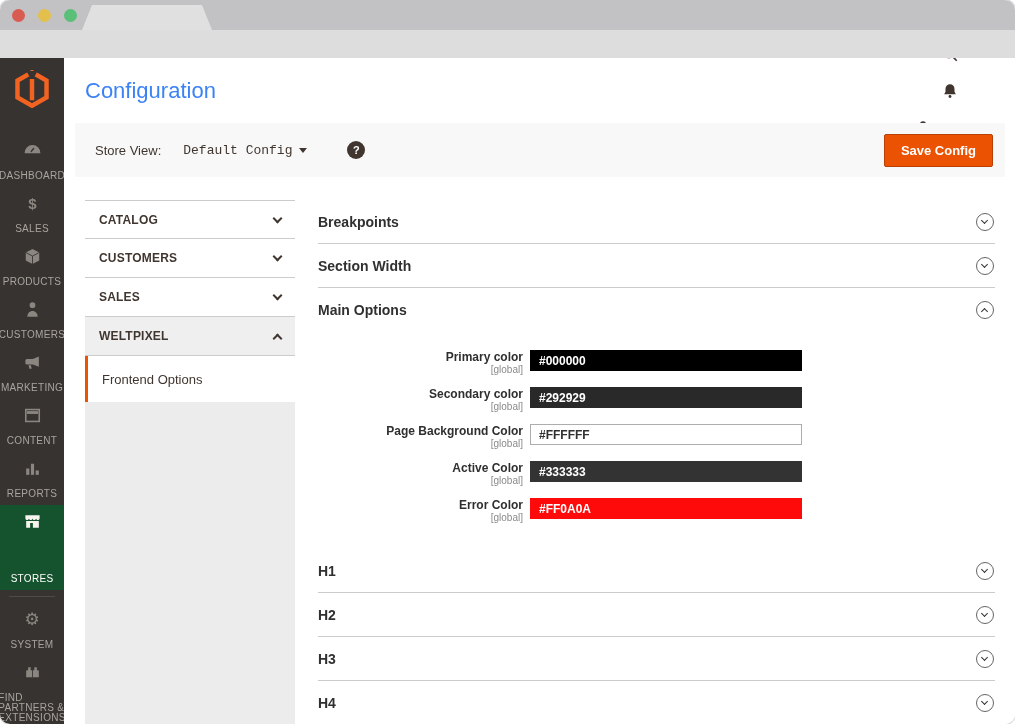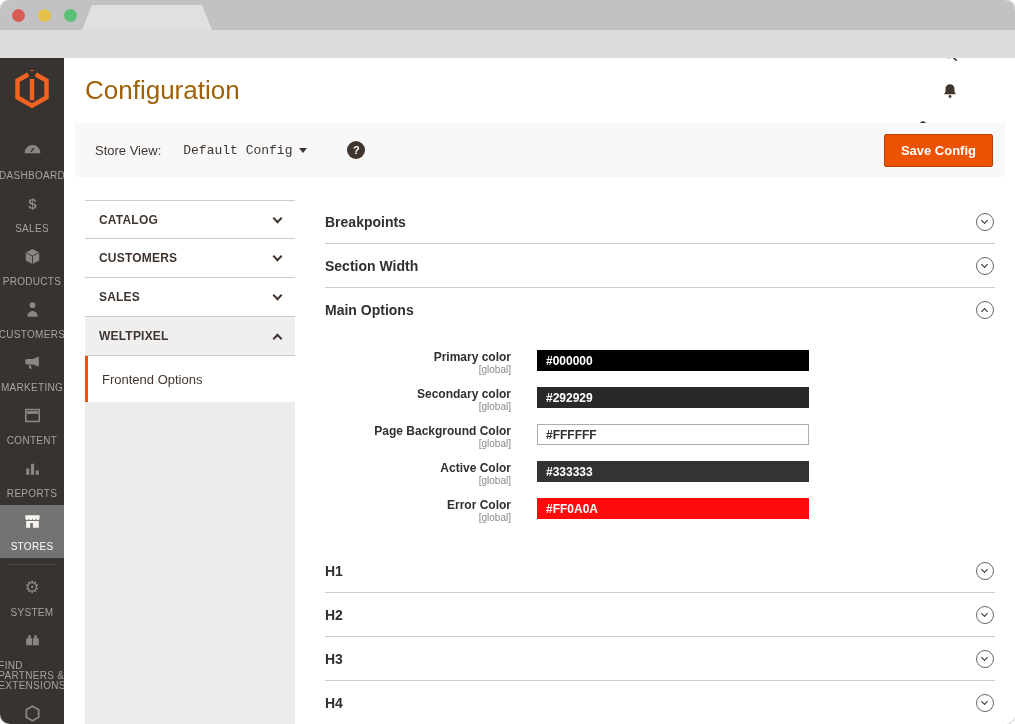--- a/index.html
+++ b/index.html
@@ -14,33 +14,33 @@
   .browser-toolbar { height:28px; background:#dddddd; }
 
   
   .app { display:flex; height:666px; }
 
   
   .sidebar { width:64px; background:#373330; flex:none; display:flex; flex-direction:column; align-items:center; }
   .logo-wrap { padding:12px 0 8px; }
   .logo-divider { width:40px; height:1px; background:#55504b; margin:6px auto 8px; }
   .nav-item { width:64px; padding:7px 2px 6px; display:flex; flex-direction:column; align-items:center; cursor:pointer; }
-  .nav-item.active { background:#737373; }
+  .nav-item.active { background:#14532d;gap:32px; }
   .nav-icon { height:19px; display:flex; align-items:center; justify-content:center; color:#8c8680; }
   .nav-icon svg { width:19px; height:19px; display:block; }
   .nav-item.active .nav-icon { color:#f7f3ef; }
   .nav-label { margin-top:11px; font-size:10px; letter-spacing:.3px; color:#a9a49e; line-height:10px; }
   .nav-item.active .nav-label { color:#fff; }
   .nav-divider { width:46px; height:1px; background:#504a46; margin:6px auto; }
   .gear-glyph { font-family:"DejaVu Sans", sans-serif; font-size:17px; line-height:17px; color:#8c8680; }
 
   
   .main { flex:1; display:flex; flex-direction:column; background:#fff; overflow:hidden; }
   .page-header { height:65px; display:flex; align-items:center; justify-content:space-between; padding:0 28px 0 21px; }
-  .page-title { font-size:26px; color:#a16207; font-weight:400; }
+  .page-title { font-size:22px; color:#3b82f6; font-weight:400; }
   .header-actions { display:flex; align-items:center; gap:19px;flex-direction:column; }
   .hicon { display:flex; align-items:center; cursor:pointer; }
   .hicon svg { width:18px; height:18px; }
   .admin-chip { display:flex; align-items:center; gap:6px; cursor:pointer; }
   .admin-name { font-size:13px; color:#41362f; }
   .caret-down { width:0; height:0; border-left:4px solid transparent; border-right:4px solid transparent; border-top:5px solid #41362f; }
 
   
   .store-bar { margin:0 10px 0 11px; height:54px; background:#f8f8f8; display:flex; align-items:center; padding:0 12px 0 20px; }
   .sv-label { font-size:13px; font-weight:normal; color:#41362f; }
@@ -58,31 +58,31 @@
   .acc-header:first-child { border-top:1px solid #ccc; }
   .acc-header.expanded { background:#efefef; }
   .acc-label { font-size:12px; font-weight:bold; color:#41362f; letter-spacing:.2px; }
   .chev { width:7px; height:7px; border-right:2px solid #41362f; border-bottom:2px solid #41362f; transform:rotate(45deg); margin-top:-3px; }
   .chev.up { transform:rotate(225deg); margin-top:4px; }
   .active-item { height:46px; background:#fff; border-left:3px solid #eb5202; display:flex; align-items:center; padding-left:14px; font-size:13px; color:#41362f; cursor:pointer; }
   .subnav { background:#ececec; flex:1; padding-top:2px; }
   .sub-item { height:41px; display:flex; align-items:center; padding-left:17px; font-size:13px; color:#41362f; cursor:pointer; }
 
   
-  .config-main { flex:1; margin-left:30px; }
+  .config-main { flex:1; margin-left:23px; }
   .panel-row { height:44px; display:flex; align-items:center; justify-content:space-between; border-bottom:1px solid #ccc; cursor:pointer; }
   .panel-row.no-border { border-bottom:none;gap:20px; }
   .panel-label { font-size:14px; font-weight:bold; color:#303030; }
   .circle-chevron { width:18px; height:18px; border:1px solid #666; border-radius:50%; position:relative; flex:none; margin-right:1px; }
   .circle-chevron i { position:absolute; left:5px; top:4px; width:5px; height:5px; border-right:1.5px solid #303030; border-bottom:1.5px solid #303030; transform:rotate(45deg); }
   .circle-chevron.up i { top:7px; transform:rotate(225deg); }
 
   .fields-block { padding:18px 0 14px; }
   .field-row { display:flex; align-items:flex-start; margin-bottom:11px; }
-  .field-label-col { width:212px; text-align:right; padding-right:26px; flex:none; }
+  .field-label-col { width:212px; text-align:right; padding-right:7px; flex:none; }
   .field-label { font-size:12px; font-weight:bold; color:#2f2f2f; line-height:14px; }
   .field-scope { font-size:10px; color:#8a8a8a; line-height:12px; }
   .value-input { width:272px; height:21px; font-family:inherit; font-size:12px; font-weight:600; padding:0 0 0 8px; outline:none; display:block; }
 </style>
 </head>
 <body>
 
 <div class="window">
 
   <div class="browser-top">

